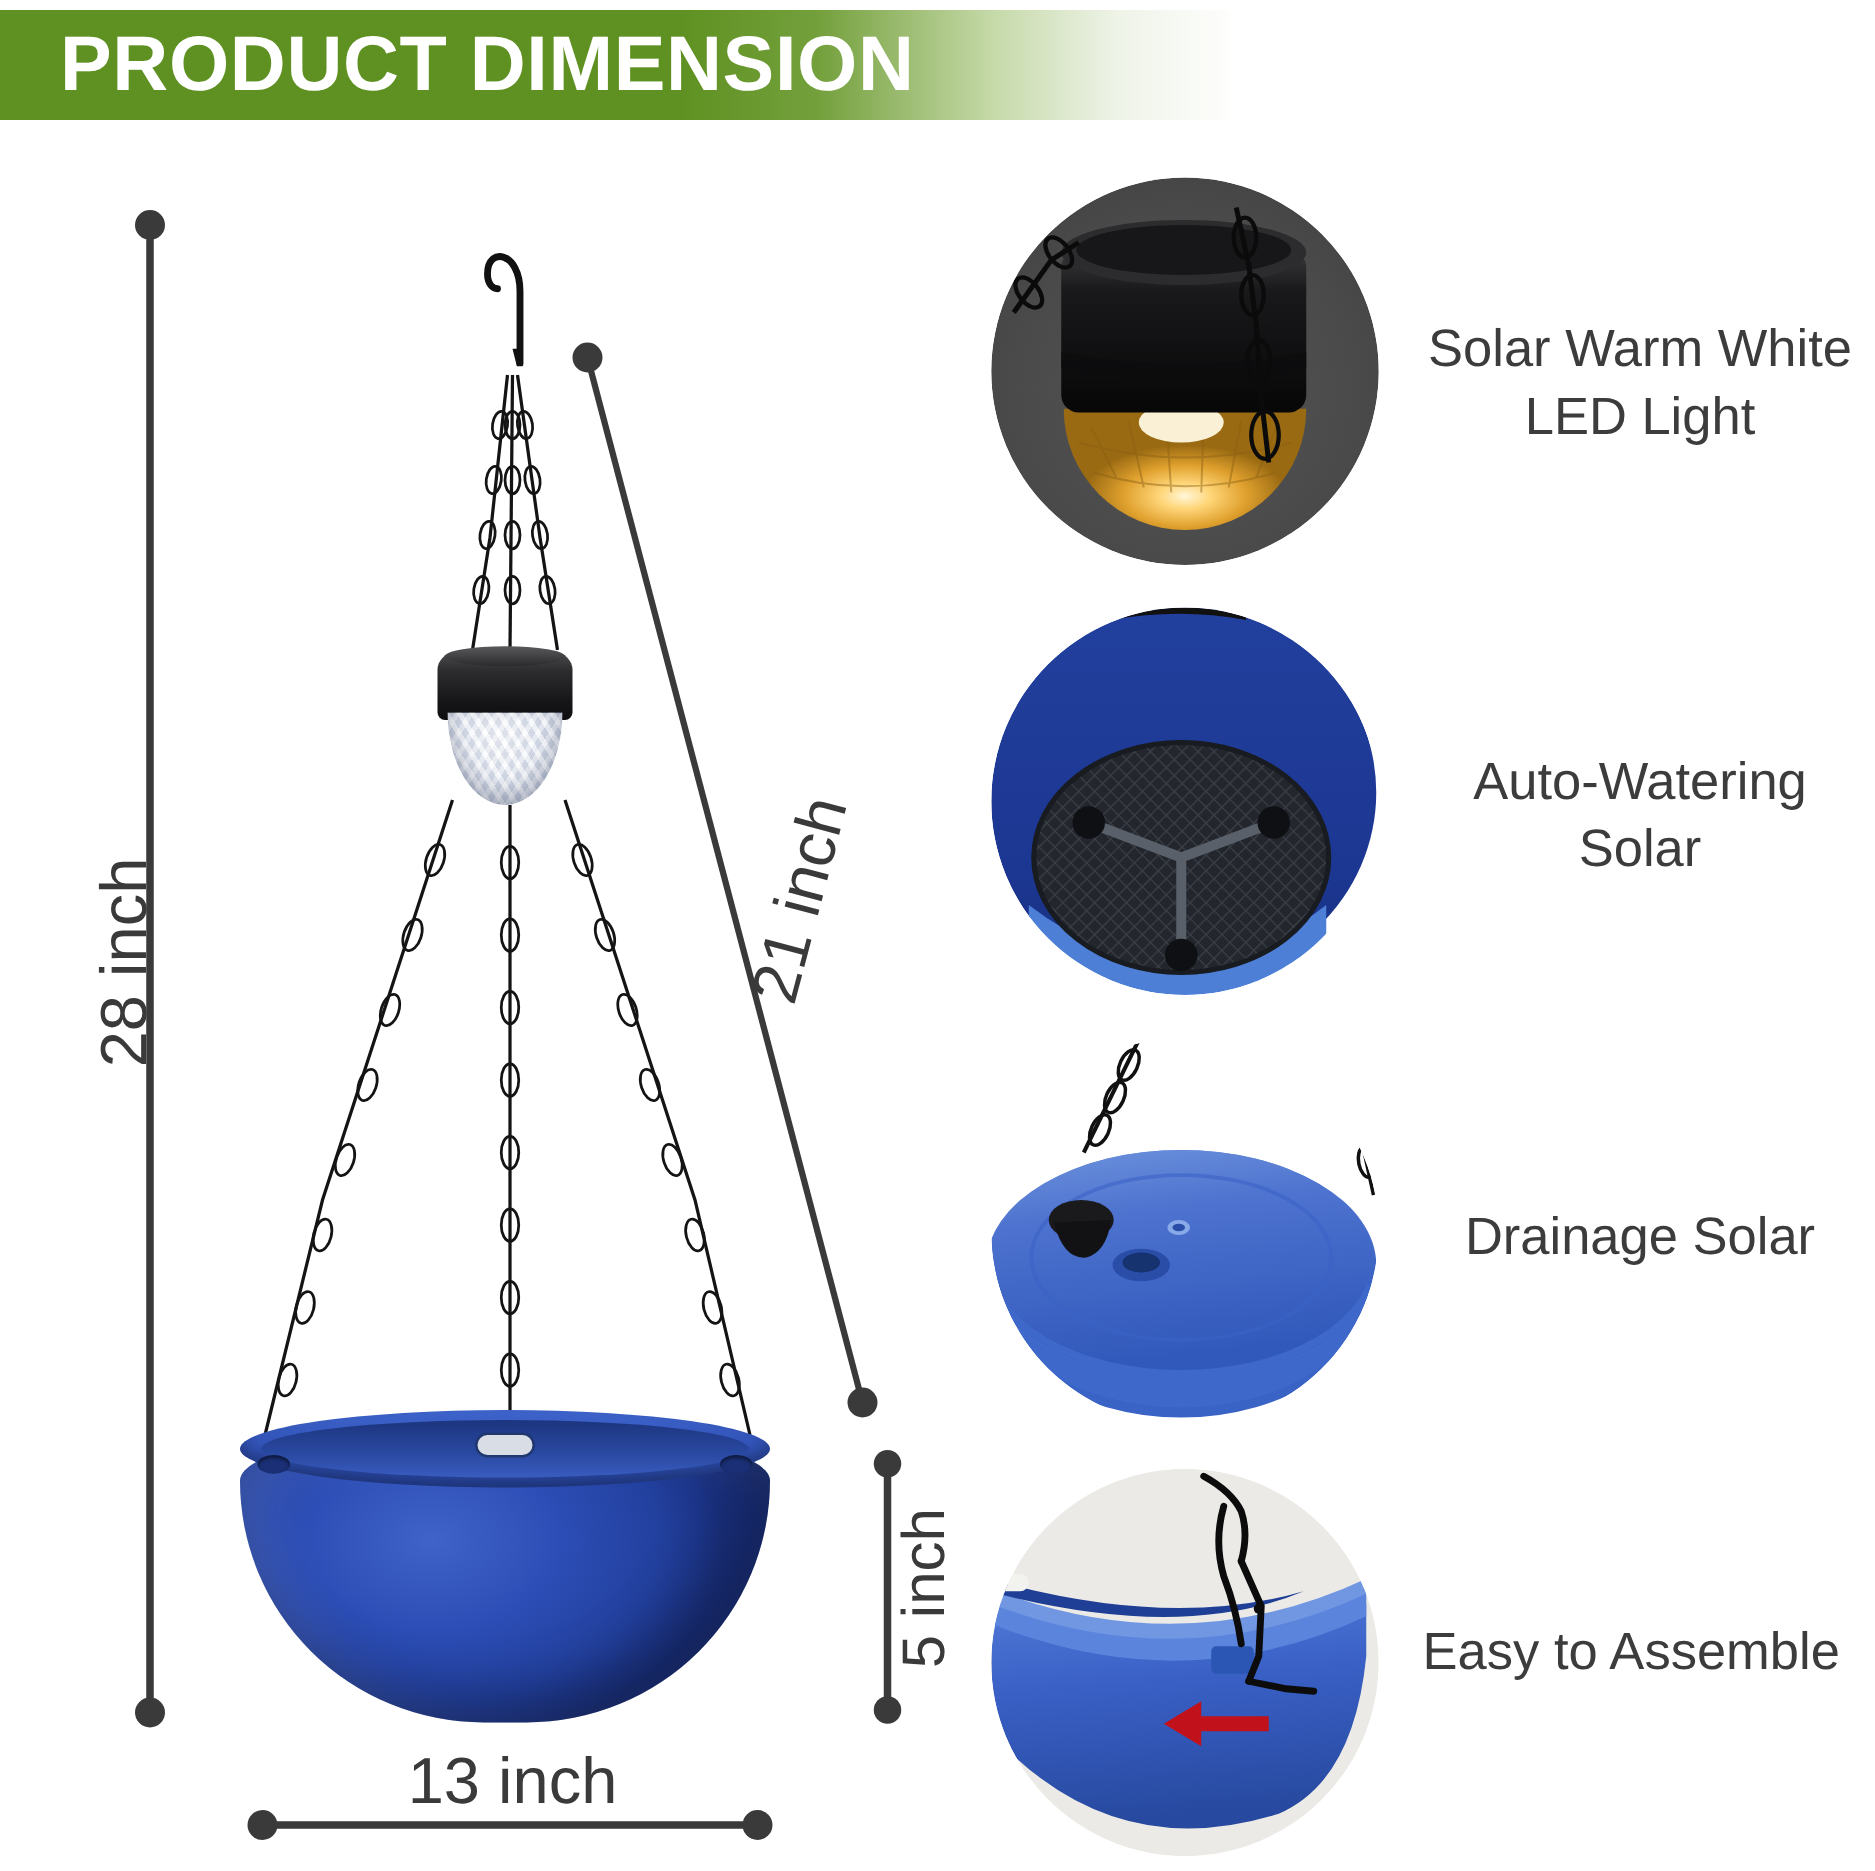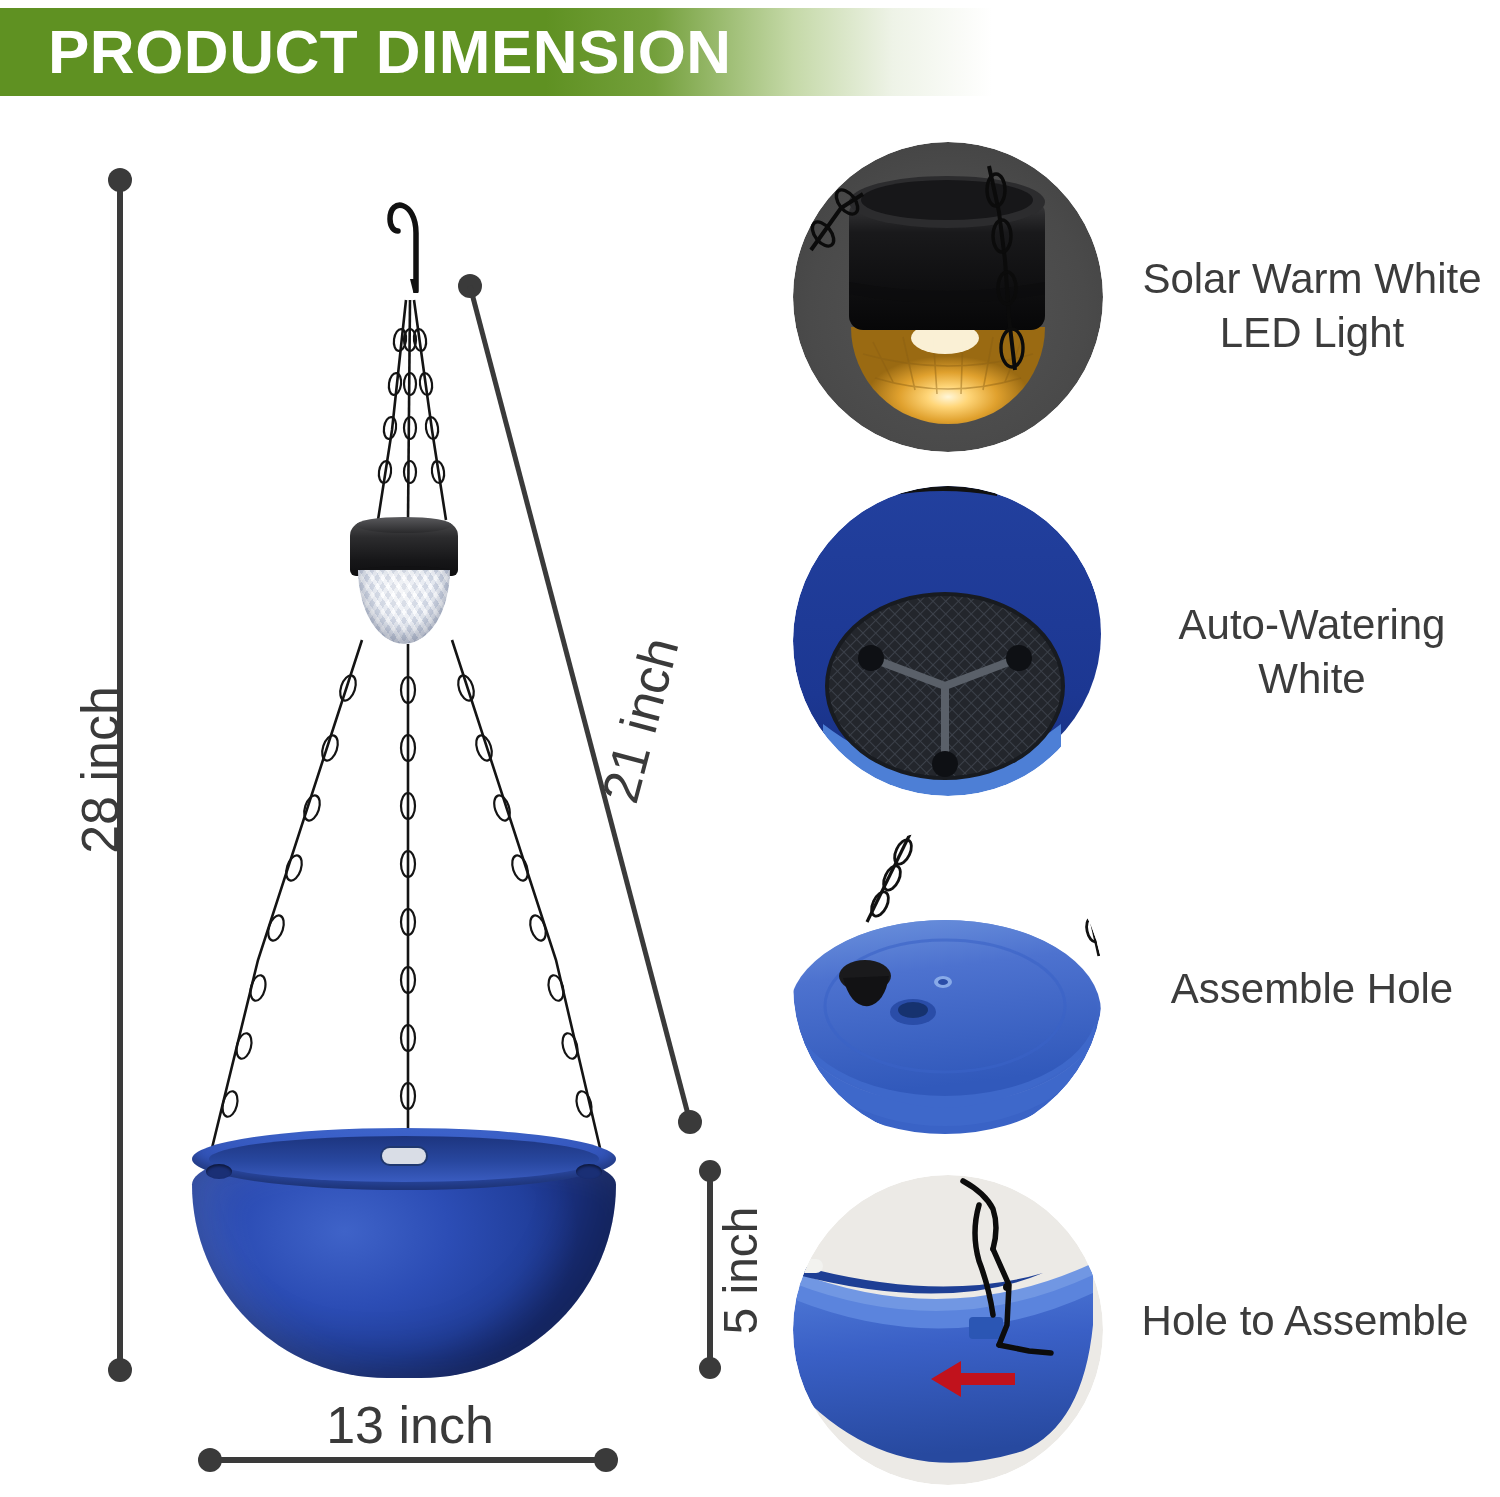--- a/index.html
+++ b/index.html
@@ -400,21 +400,21 @@
       <i style="transform: translate(127.43px, -98.4px);"></i>
       <i style="transform: translate(134.27px, -88.83px);"></i>
       <i style="transform: translate(140.4px, -78.8px);"></i>
       <i style="transform: translate(145.78px, -68.34px);"></i>
       <i style="transform: translate(150.38px, -57.51px);"></i>
       <i style="transform: translate(154.17px, -46.38px);"></i>
       <i style="transform: translate(157.15px, -35.01px);"></i>
     </div>
 </div>
 <div class="feature-label" style="left:1124px;top:598px;width:376px;">Auto-Watering
-White</div>
+Solar</div>
 
 <div class="inset" style="left:793px;top:830px;">
   <div class="photo" style="background:#ffffff;">
     <svg viewBox="0 0 310 310" width="310" height="310">
       <defs>
         <linearGradient id="botblue" x1="0" y1="0" x2="0.2" y2="1">
           <stop offset="0%" stop-color="#6d93dd"></stop>
           <stop offset="35%" stop-color="#4d72cf"></stop>
           <stop offset="100%" stop-color="#3159bb"></stop>
         </linearGradient>
@@ -513,21 +513,21 @@
       <i style="transform: translate(119.91px, -107.44px);"></i>
       <i style="transform: translate(127.43px, -98.4px);"></i>
       <i style="transform: translate(134.27px, -88.83px);"></i>
       <i style="transform: translate(140.4px, -78.8px);"></i>
       <i style="transform: translate(145.78px, -68.34px);"></i>
       <i style="transform: translate(150.38px, -57.51px);"></i>
       <i style="transform: translate(154.17px, -46.38px);"></i>
       <i style="transform: translate(157.15px, -35.01px);"></i>
     </div>
 </div>
-<div class="feature-label" style="left:1124px;top:962px;width:376px;">Assemble Hole</div>
+<div class="feature-label" style="left:1124px;top:962px;width:376px;">Drainage Solar</div>
 
 <div class="inset" style="left:793px;top:1175px;">
   <div class="photo" style="background:#eceae6;">
     <svg viewBox="0 0 310 310" width="310" height="310">
       <defs>
         <linearGradient id="potside" x1="0" y1="0" x2="0.15" y2="1">
           <stop offset="0%" stop-color="#4f79d6"></stop>
           <stop offset="40%" stop-color="#3a60c6"></stop>
           <stop offset="100%" stop-color="#27499f"></stop>
         </linearGradient>
@@ -621,13 +621,13 @@
       <i style="transform: translate(119.91px, -107.44px);"></i>
       <i style="transform: translate(127.43px, -98.4px);"></i>
       <i style="transform: translate(134.27px, -88.83px);"></i>
       <i style="transform: translate(140.4px, -78.8px);"></i>
       <i style="transform: translate(145.78px, -68.34px);"></i>
       <i style="transform: translate(150.38px, -57.51px);"></i>
       <i style="transform: translate(154.17px, -46.38px);"></i>
       <i style="transform: translate(157.15px, -35.01px);"></i>
     </div>
 </div>
-<div class="feature-label" style="left:1110px;top:1294px;width:390px;">Hole to Assemble</div>
+<div class="feature-label" style="left:1110px;top:1294px;width:390px;">Easy to Assemble</div>
 
 </body></html>

